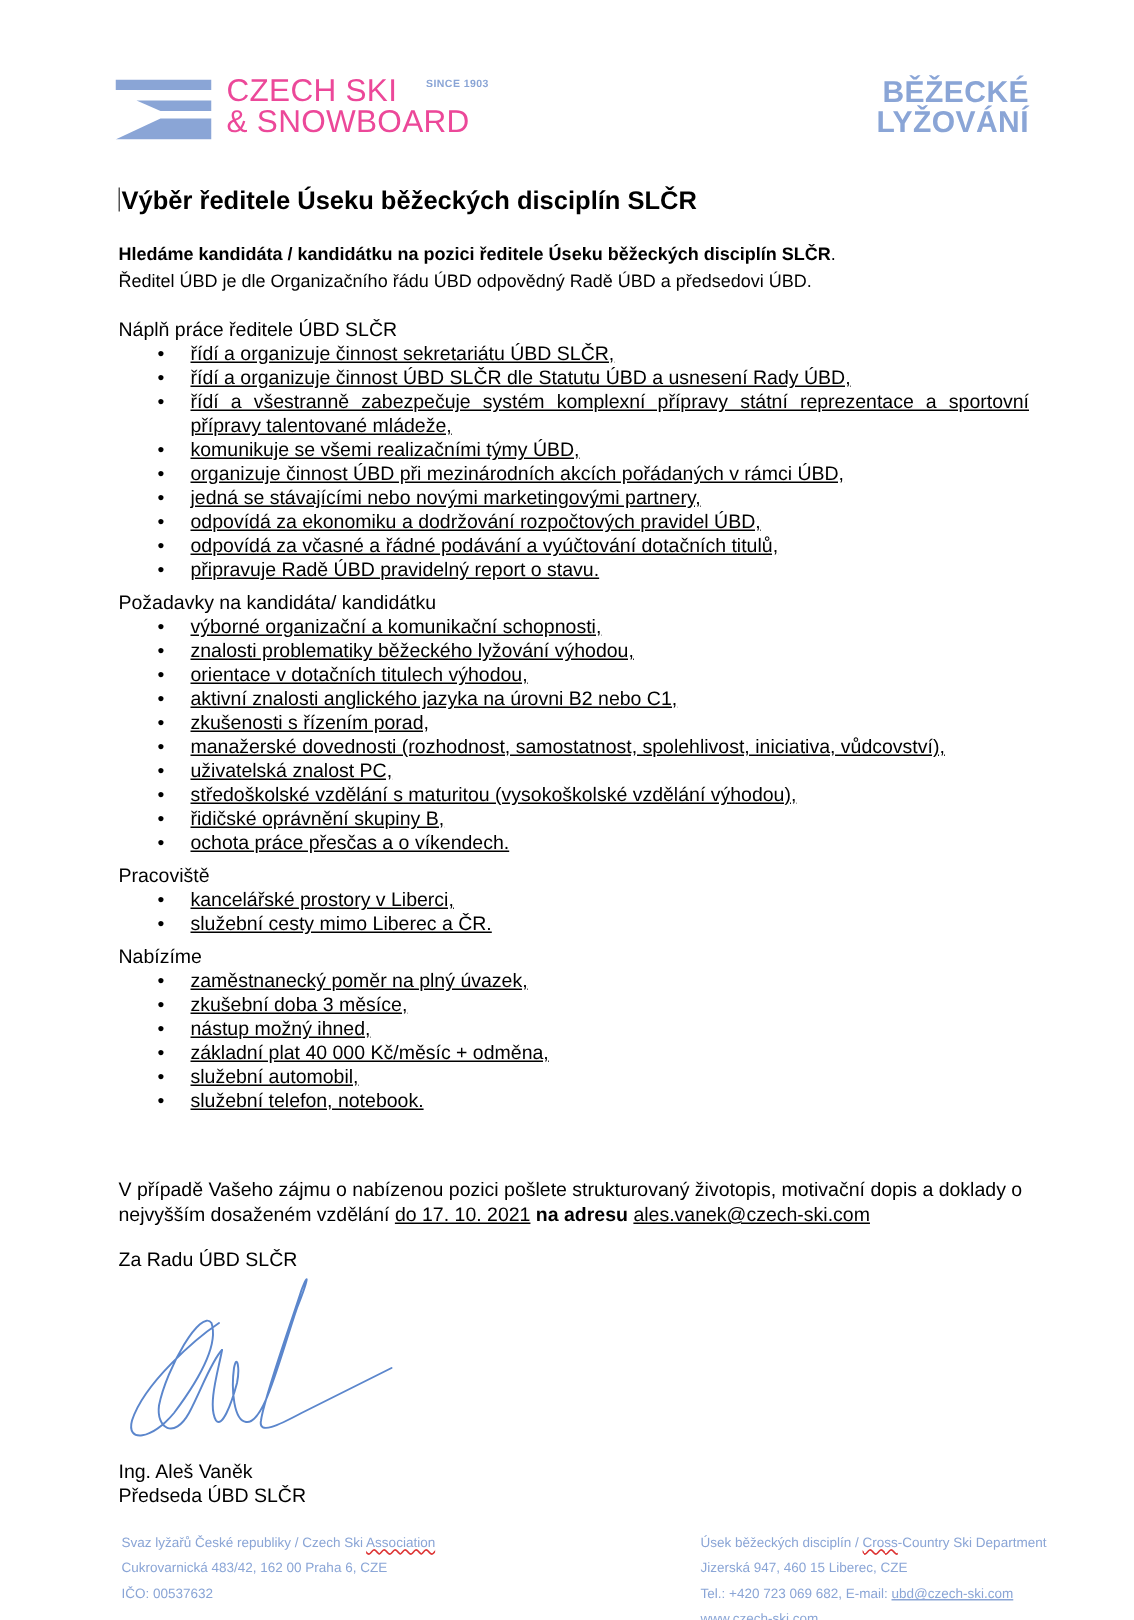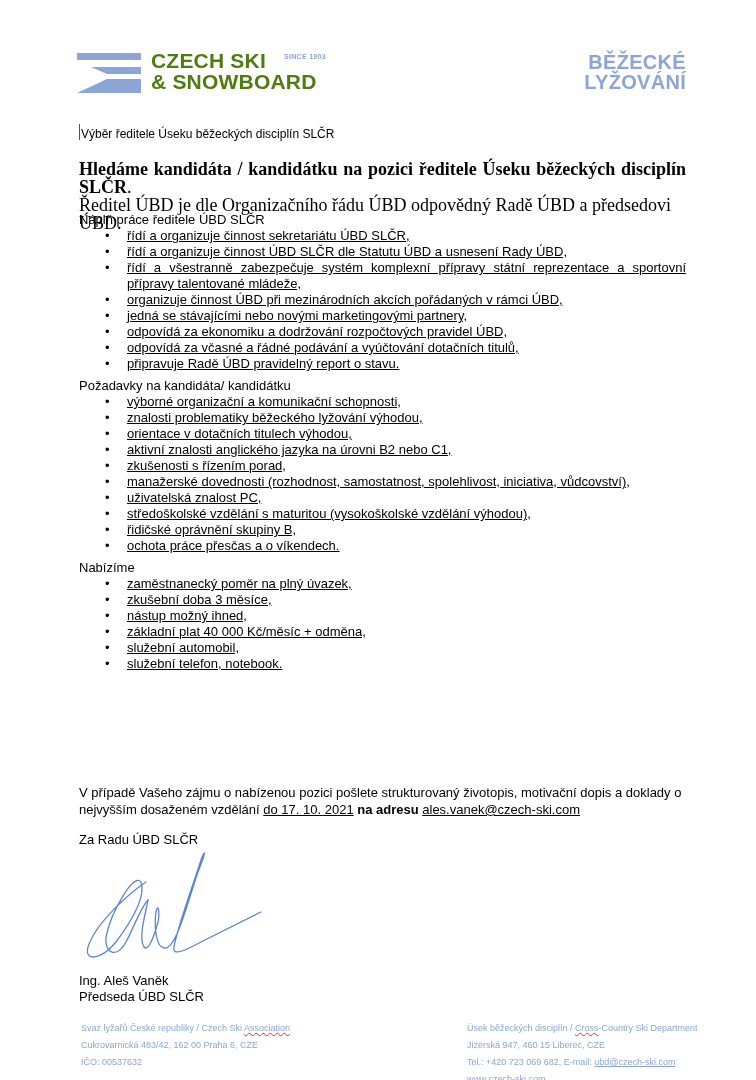--- a/index.html
+++ b/index.html
@@ -1,29 +1,29 @@
 <!DOCTYPE html>
 <html><head>
   <meta charset="utf-8">
   <style>
     html, body { margin: 0; padding: 0; background: #ffffff; }
     body { width: 756px; height: 1080px; position: relative; overflow: hidden;
       font-family: "Liberation Sans", sans-serif; color: #000; }
     .abs { position: absolute; }
     .logo-left { left: 77px; top: 50px; width: 260px; height: 46px; }
     .logo-icon { position: absolute; left: 0; top: 3px; width: 64px; height: 40px; }
-    .logo-text { position: absolute; left: 74px; top: 0; font-weight: bold; color: #4d7c0f;
+    .logo-text { position: absolute; left: 74px; top: 0; font-weight: normal; color: #ec4899;
       font-size: 21px; line-height: 21px; letter-spacing: 0.2px; white-space: nowrap; }
     .logo-since { position: absolute; left: 207px; top: 3px; font-size: 7px; font-weight: bold; color: #8aa5d6; letter-spacing: 0.3px; }
     .logo-right { right: 70px; top: 52px; text-align: right; font-weight: bold; color: #8aa5d6;
       font-size: 20px; line-height: 20px; letter-spacing: 0.3px; }
     .doc { left: 79px; width: 607px; font-size: 13px; line-height: 16px; }
-    .title { top: 124px; font-size: 12px; font-weight: normal; line-height: 20px; }
+    .title { top: 124px; font-size: 17px; font-weight: bold; line-height: 20px; }
     .cursor { display: inline-block; width: 1px; height: 16px; background: #555; vertical-align: -2px; margin-right: 1px; }
-    .lead { top: 160px; font-size: 18px; line-height: 18px; font-family: Liberation Serif, serif; }
+    .lead { top: 160px; font-size: 12px; line-height: 18px; }
     .lead b { font-weight: bold; }
     .sec-h { font-weight: normal; font-size: 13px; line-height: 16px; margin: 0; }
     ul { list-style: none; margin: 0; padding: 0; text-decoration: underline; }
     li { position: relative; padding-left: 48px; text-align: justify; line-height: 16px; font-size: 13px; }
     li::before { content: "•"; position: absolute; left: 26px; top: 0; font-size: 13px; }
     .section { margin-bottom: 6px; }
     .closing { font-size: 13px; line-height: 17px; }
     .closing .u { text-decoration: underline; font-weight: normal; }
     .sig { left: 76px; top: 852px; width: 200px; height: 120px; }
     .signame { left: 79px; top: 973px; font-size: 13px; line-height: 16px; }
@@ -61,40 +61,48 @@
   <div>Ředitel ÚBD je dle Organizačního řádu ÚBD odpovědný Radě ÚBD a předsedovi ÚBD.</div>
 </div>
 
 <div class="abs doc" style="top:212px;">
   <div class="section">
     <p class="sec-h">Náplň práce ředitele ÚBD SLČR</p>
     <ul>
       <li>řídí a organizuje činnost sekretariátu ÚBD SLČR,</li>
       <li>řídí a organizuje činnost ÚBD SLČR dle Statutu ÚBD a usnesení Rady ÚBD,</li>
       <li>řídí a všestranně zabezpečuje systém komplexní přípravy státní reprezentace a sportovní přípravy talentované mládeže,</li>
+      <li>komunikuje se všemi realizačními týmy ÚBD,</li>
       <li>organizuje činnost ÚBD při mezinárodních akcích pořádaných v rámci ÚBD,</li>
       <li>jedná se stávajícími nebo novými marketingovými partnery,</li>
       <li>odpovídá za ekonomiku a dodržování rozpočtových pravidel ÚBD,</li>
       <li>odpovídá za včasné a řádné podávání a vyúčtování dotačních titulů,</li>
       <li>připravuje Radě ÚBD pravidelný report o stavu.</li>
     </ul>
   </div>
   <div class="section">
     <p class="sec-h">Požadavky na kandidáta/ kandidátku</p>
     <ul>
       <li>výborné organizační a komunikační schopnosti,</li>
       <li>znalosti problematiky běžeckého lyžování výhodou,</li>
       <li>orientace v dotačních titulech výhodou,</li>
       <li>aktivní znalosti anglického jazyka na úrovni B2 nebo C1,</li>
       <li>zkušenosti s řízením porad,</li>
       <li>manažerské dovednosti (rozhodnost, samostatnost, spolehlivost, iniciativa, vůdcovství),</li>
       <li>uživatelská znalost PC,</li>
       <li>středoškolské vzdělání s maturitou (vysokoškolské vzdělání výhodou),</li>
       <li>řidičské oprávnění skupiny B,</li>
       <li>ochota práce přesčas a o víkendech.</li>
+    </ul>
+  </div>
+  <div class="section">
+    <p class="sec-h">Pracoviště</p>
+    <ul>
+      <li>kancelářské prostory v Liberci,</li>
+      <li>služební cesty mimo Liberec a ČR.</li>
     </ul>
   </div>
   <div class="section">
     <p class="sec-h">Nabízíme</p>
     <ul>
       <li>zaměstnanecký poměr na plný úvazek,</li>
       <li>zkušební doba 3 měsíce,</li>
       <li>nástup možný ihned,</li>
       <li>základní plat 40 000 Kč/měsíc + odměna,</li>
       <li>služební automobil,</li>

